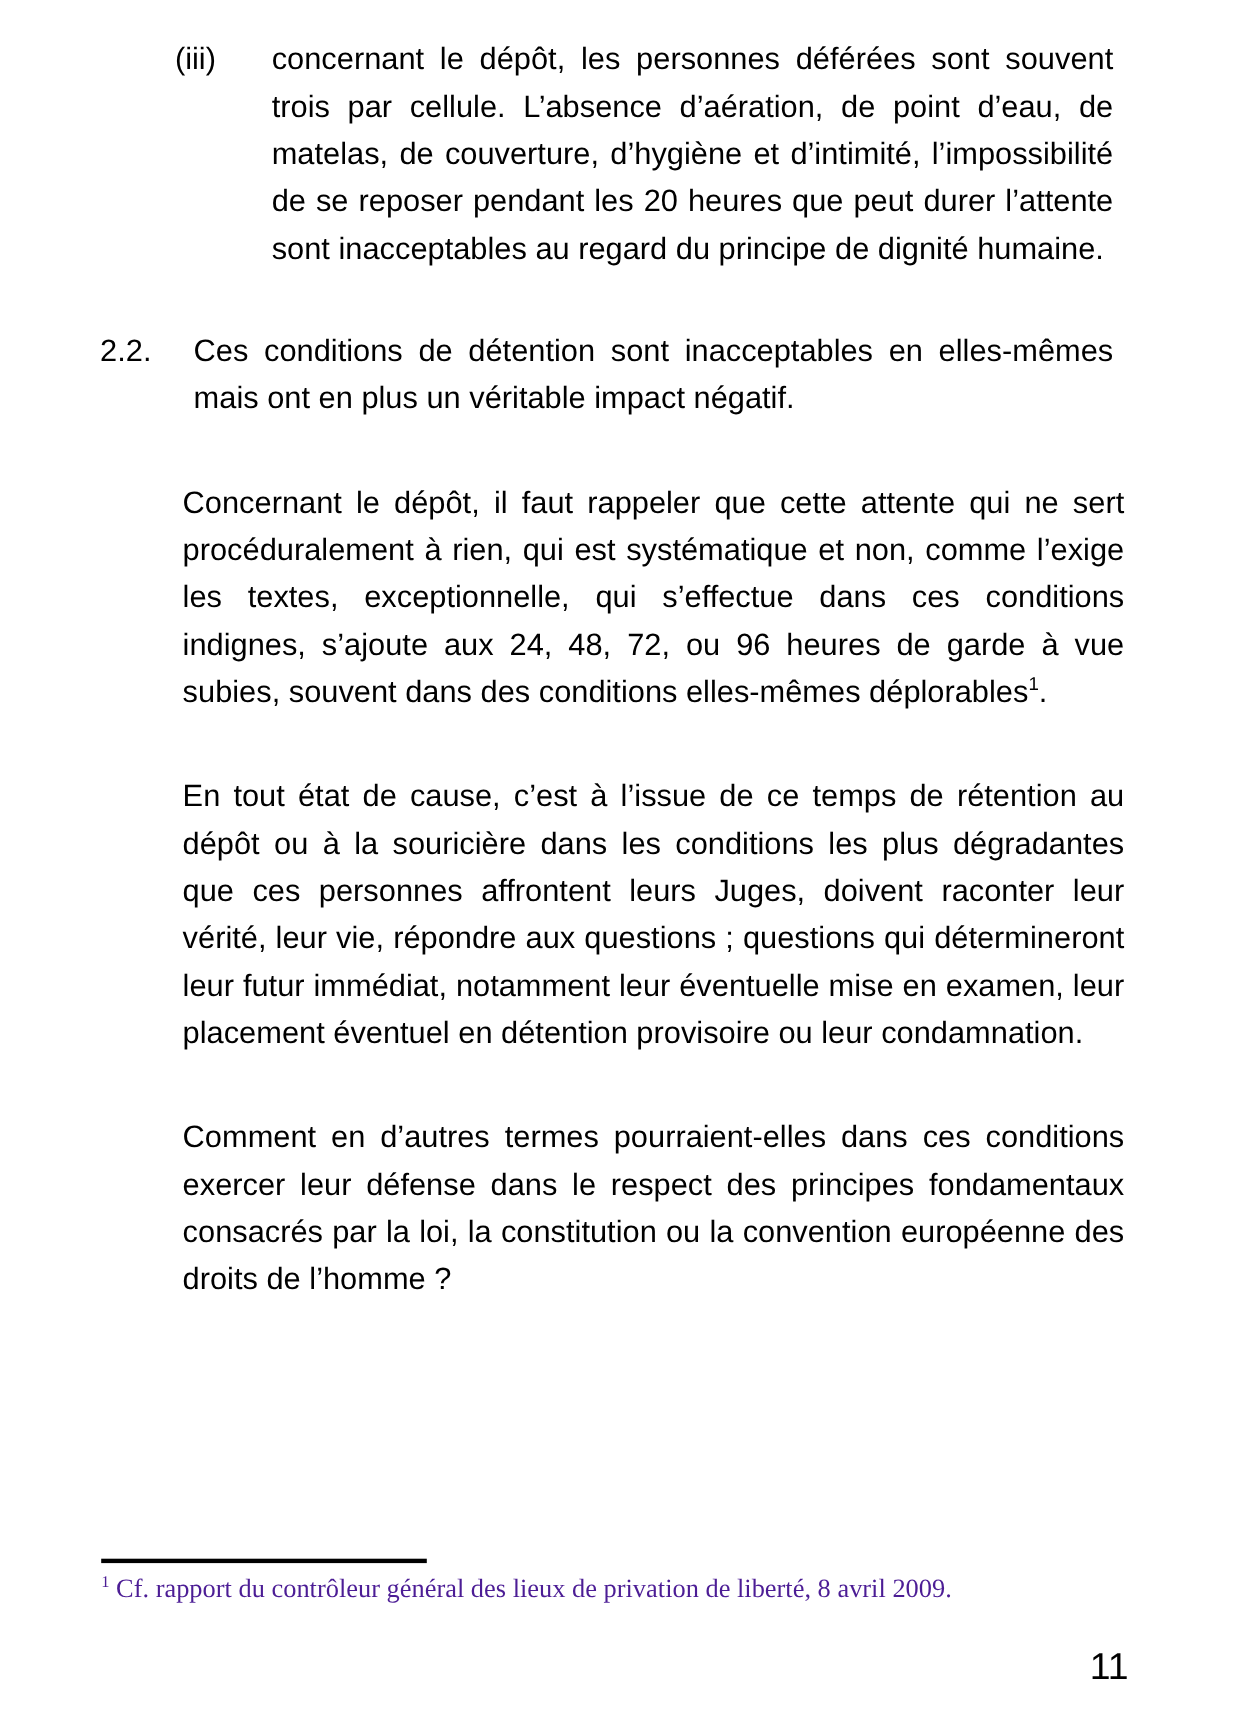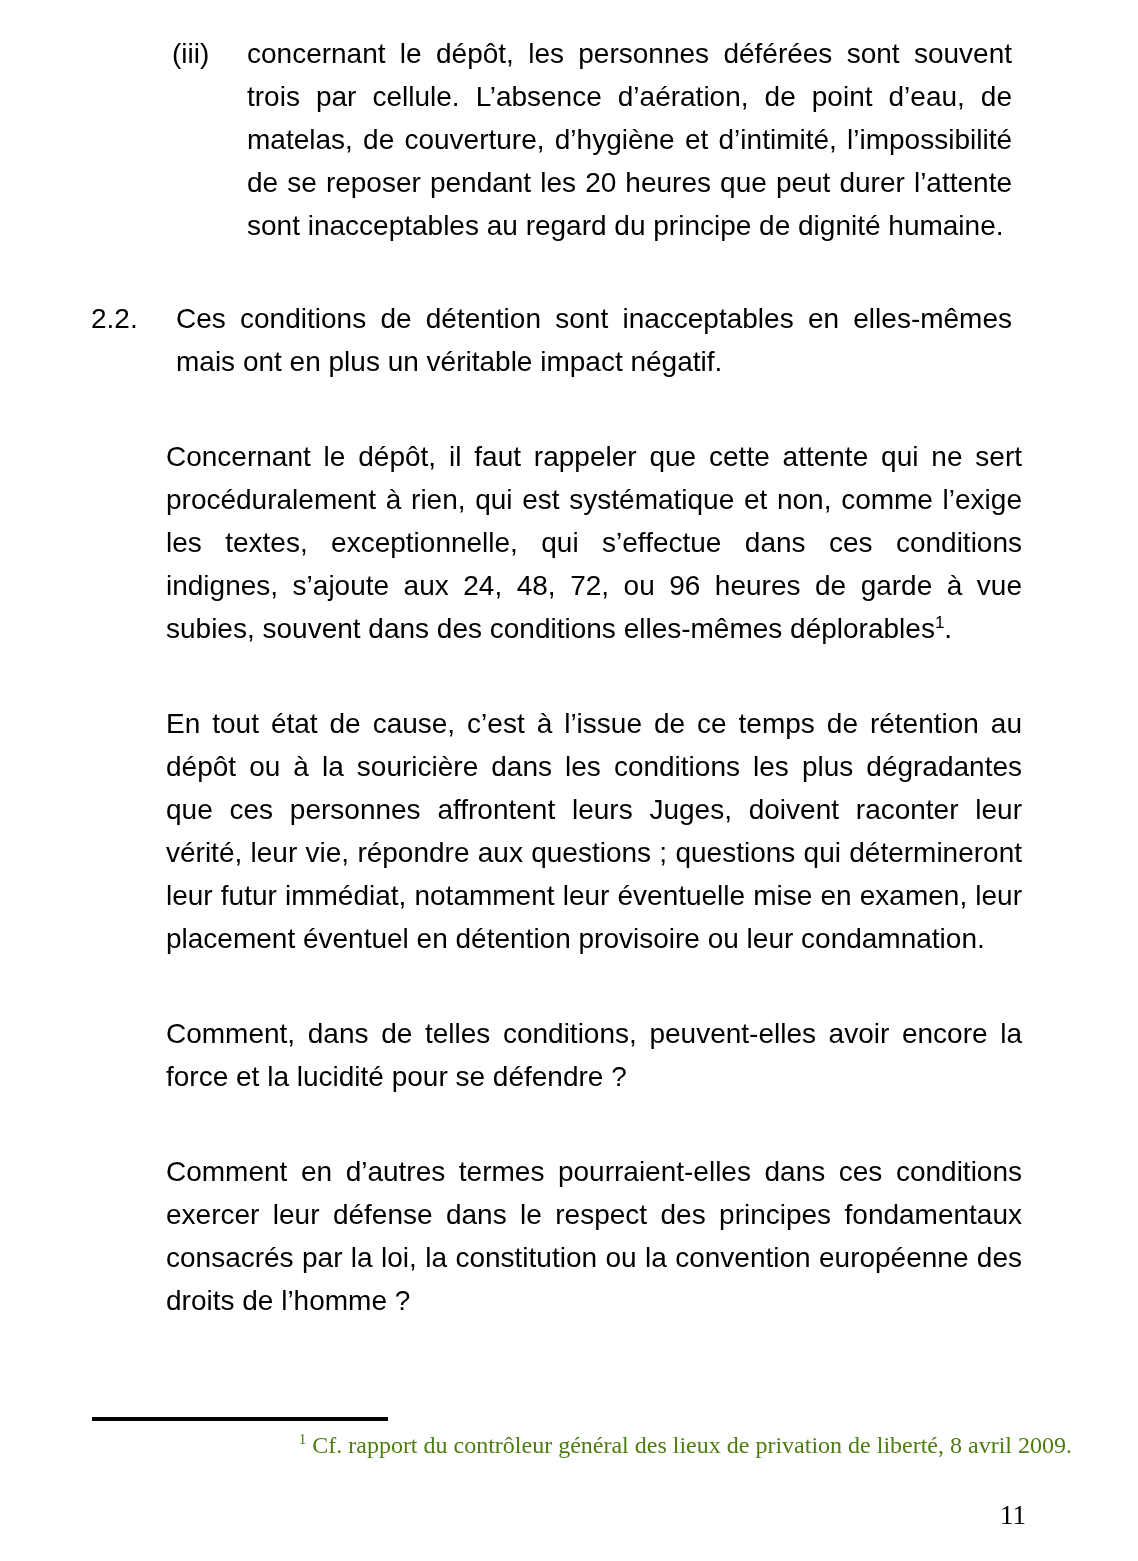--- a/index.html
+++ b/index.html
@@ -30,21 +30,20 @@
     .list-item {
       position: relative;
       margin-left: 237px;
       width: 785px;
       margin-bottom: 50px;
     }
     .list-item .marker {
       position: absolute;
       left: -78px;
       top: 0;
-      margin-left: 13px;
     }
     .section-lead {
       position: relative;
       margin-left: 166px;
       width: 856px;
       margin-bottom: 52px;
     }
     .section-lead .num {
       position: absolute;
       left: -75px;
@@ -61,41 +60,41 @@
       vertical-align: super;
     }
     .footnote {
       position: absolute;
       left: 92px;
       top: 1417px;
       width: 980px;
       font-family: "Liberation Serif", serif;
       font-size: 24px;
       line-height: 30px;
-      color: #4d7c0f;
-      text-align: right;
+      color: #4c1d95;
+      text-align: left;
     }
     .footnote-rule {
       width: 296px;
       height: 4px;
       background: #000000;
       margin-bottom: 9px;
     }
     .footnote-text sup {
       font-size: 15px;
       line-height: 0;
       vertical-align: super;
       margin-right: 6px;
     }
     .page-number {
       position: absolute;
       right: 112px;
       bottom: 24px;
-      font-family: Liberation Serif, serif;
-      font-size: 27px;
+      font-family: Liberation Sans, sans-serif;
+      font-size: 34px;
       color: #000000;
     }
   </style>
 </head>
 <body>
 
 <div class="page">
   <div class="content">
 
     <div class="list-item">
@@ -105,21 +104,20 @@
 
     <div class="section-lead">
       <span class="num">2.2.</span>
       <p>Ces conditions de détention sont inacceptables en elles-mêmes mais ont en plus un véritable impact négatif.</p>
     </div>
 
     <p class="body-para"><span>Concernant le dépôt, il faut rappeler que cette attente qui ne sert procéduralement à rien, qui est systématique et non, comme l’exige les textes, exceptionnelle, qui s’effectue dans ces conditions indignes, s’ajoute aux 24, 48, 72, ou 96 heures de garde à vue subies, souvent dans des conditions elles-mêmes déplorables</span><sup class="fn">1</sup><span>.</span></p>
 
     <p class="body-para">En tout état de cause, c’est à l’issue de ce temps de rétention au dépôt ou à la souricière dans les conditions les plus dégradantes que ces personnes affrontent leurs Juges, doivent raconter leur vérité, leur vie, répondre aux questions ; questions qui détermineront leur futur immédiat, notamment leur éventuelle mise en examen, leur placement éventuel en détention provisoire ou leur condamnation.</p>
 
-    <p class="body-para">Comment, dans de telles conditions, peuvent-elles avoir encore la force et la lucidité pour se défendre ?</p>
 
 
     <p class="body-para">Comment en d’autres termes pourraient-elles dans ces conditions exercer leur défense dans le respect des principes fondamentaux consacrés par la loi, la constitution ou la convention européenne des droits de l’homme ?</p>
 
   </div>
 
   <div class="footnote">
     <div class="footnote-rule"></div>
     <div class="footnote-text"><sup>1</sup><span>Cf. rapport du contrôleur général des lieux de privation de liberté, 8 avril 2009.</span></div>
   </div>

